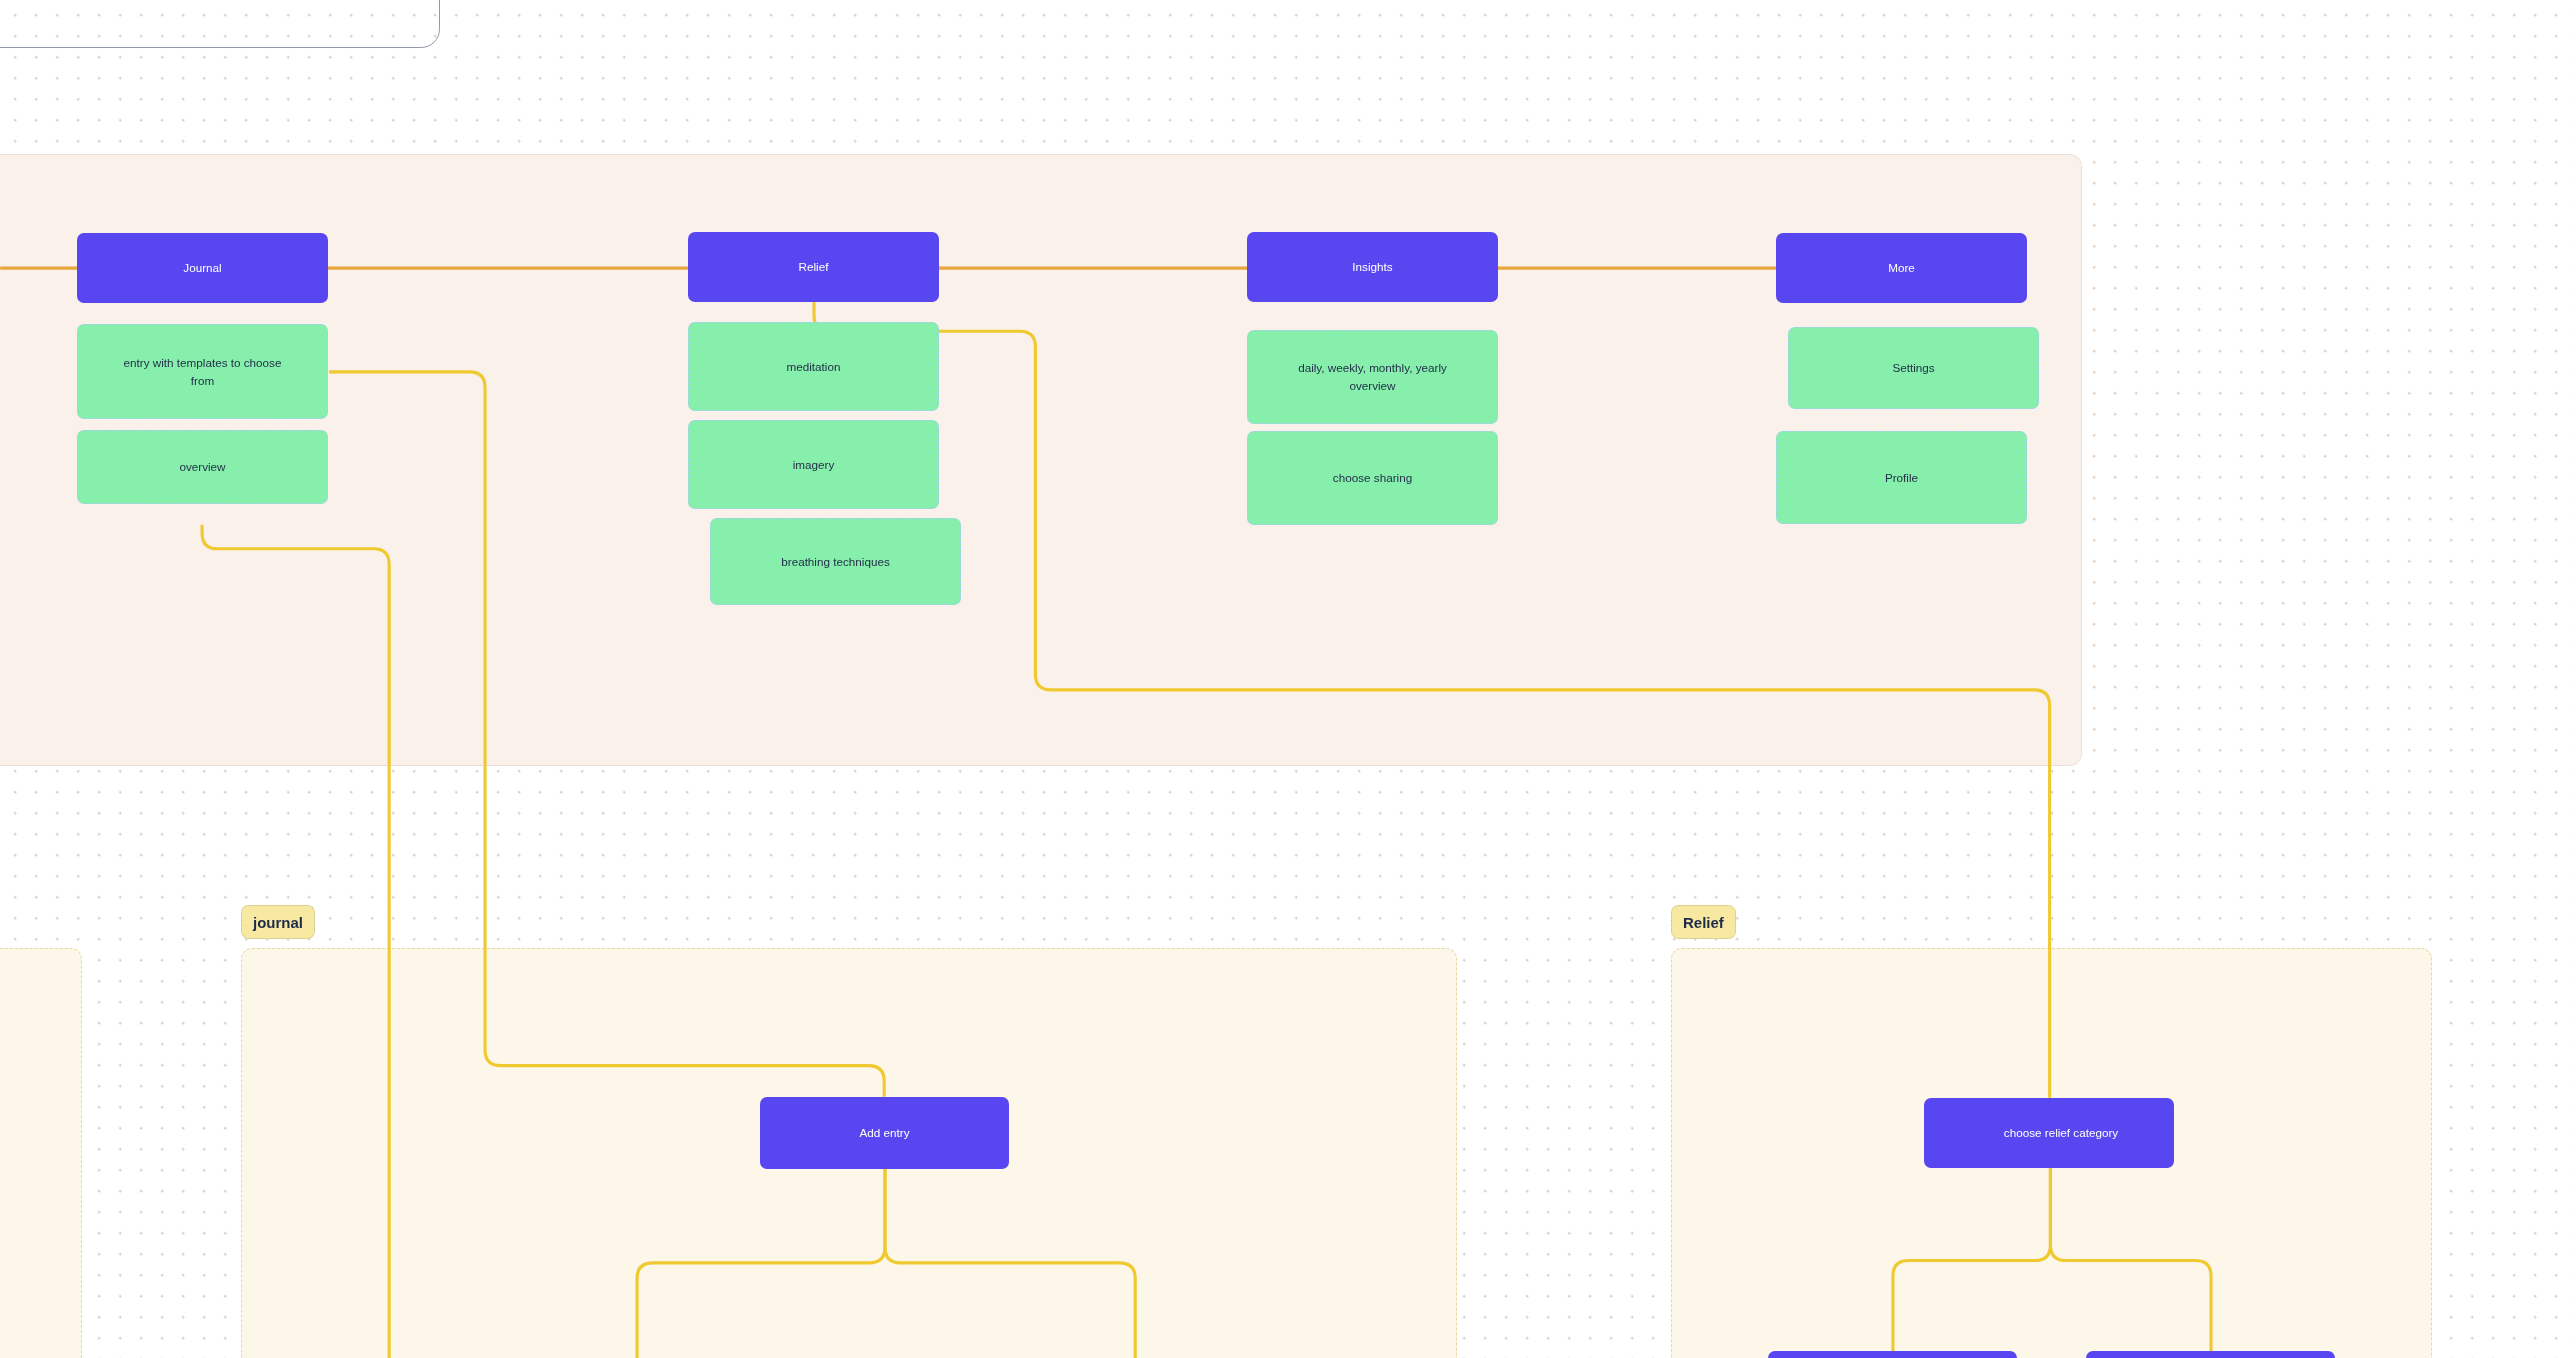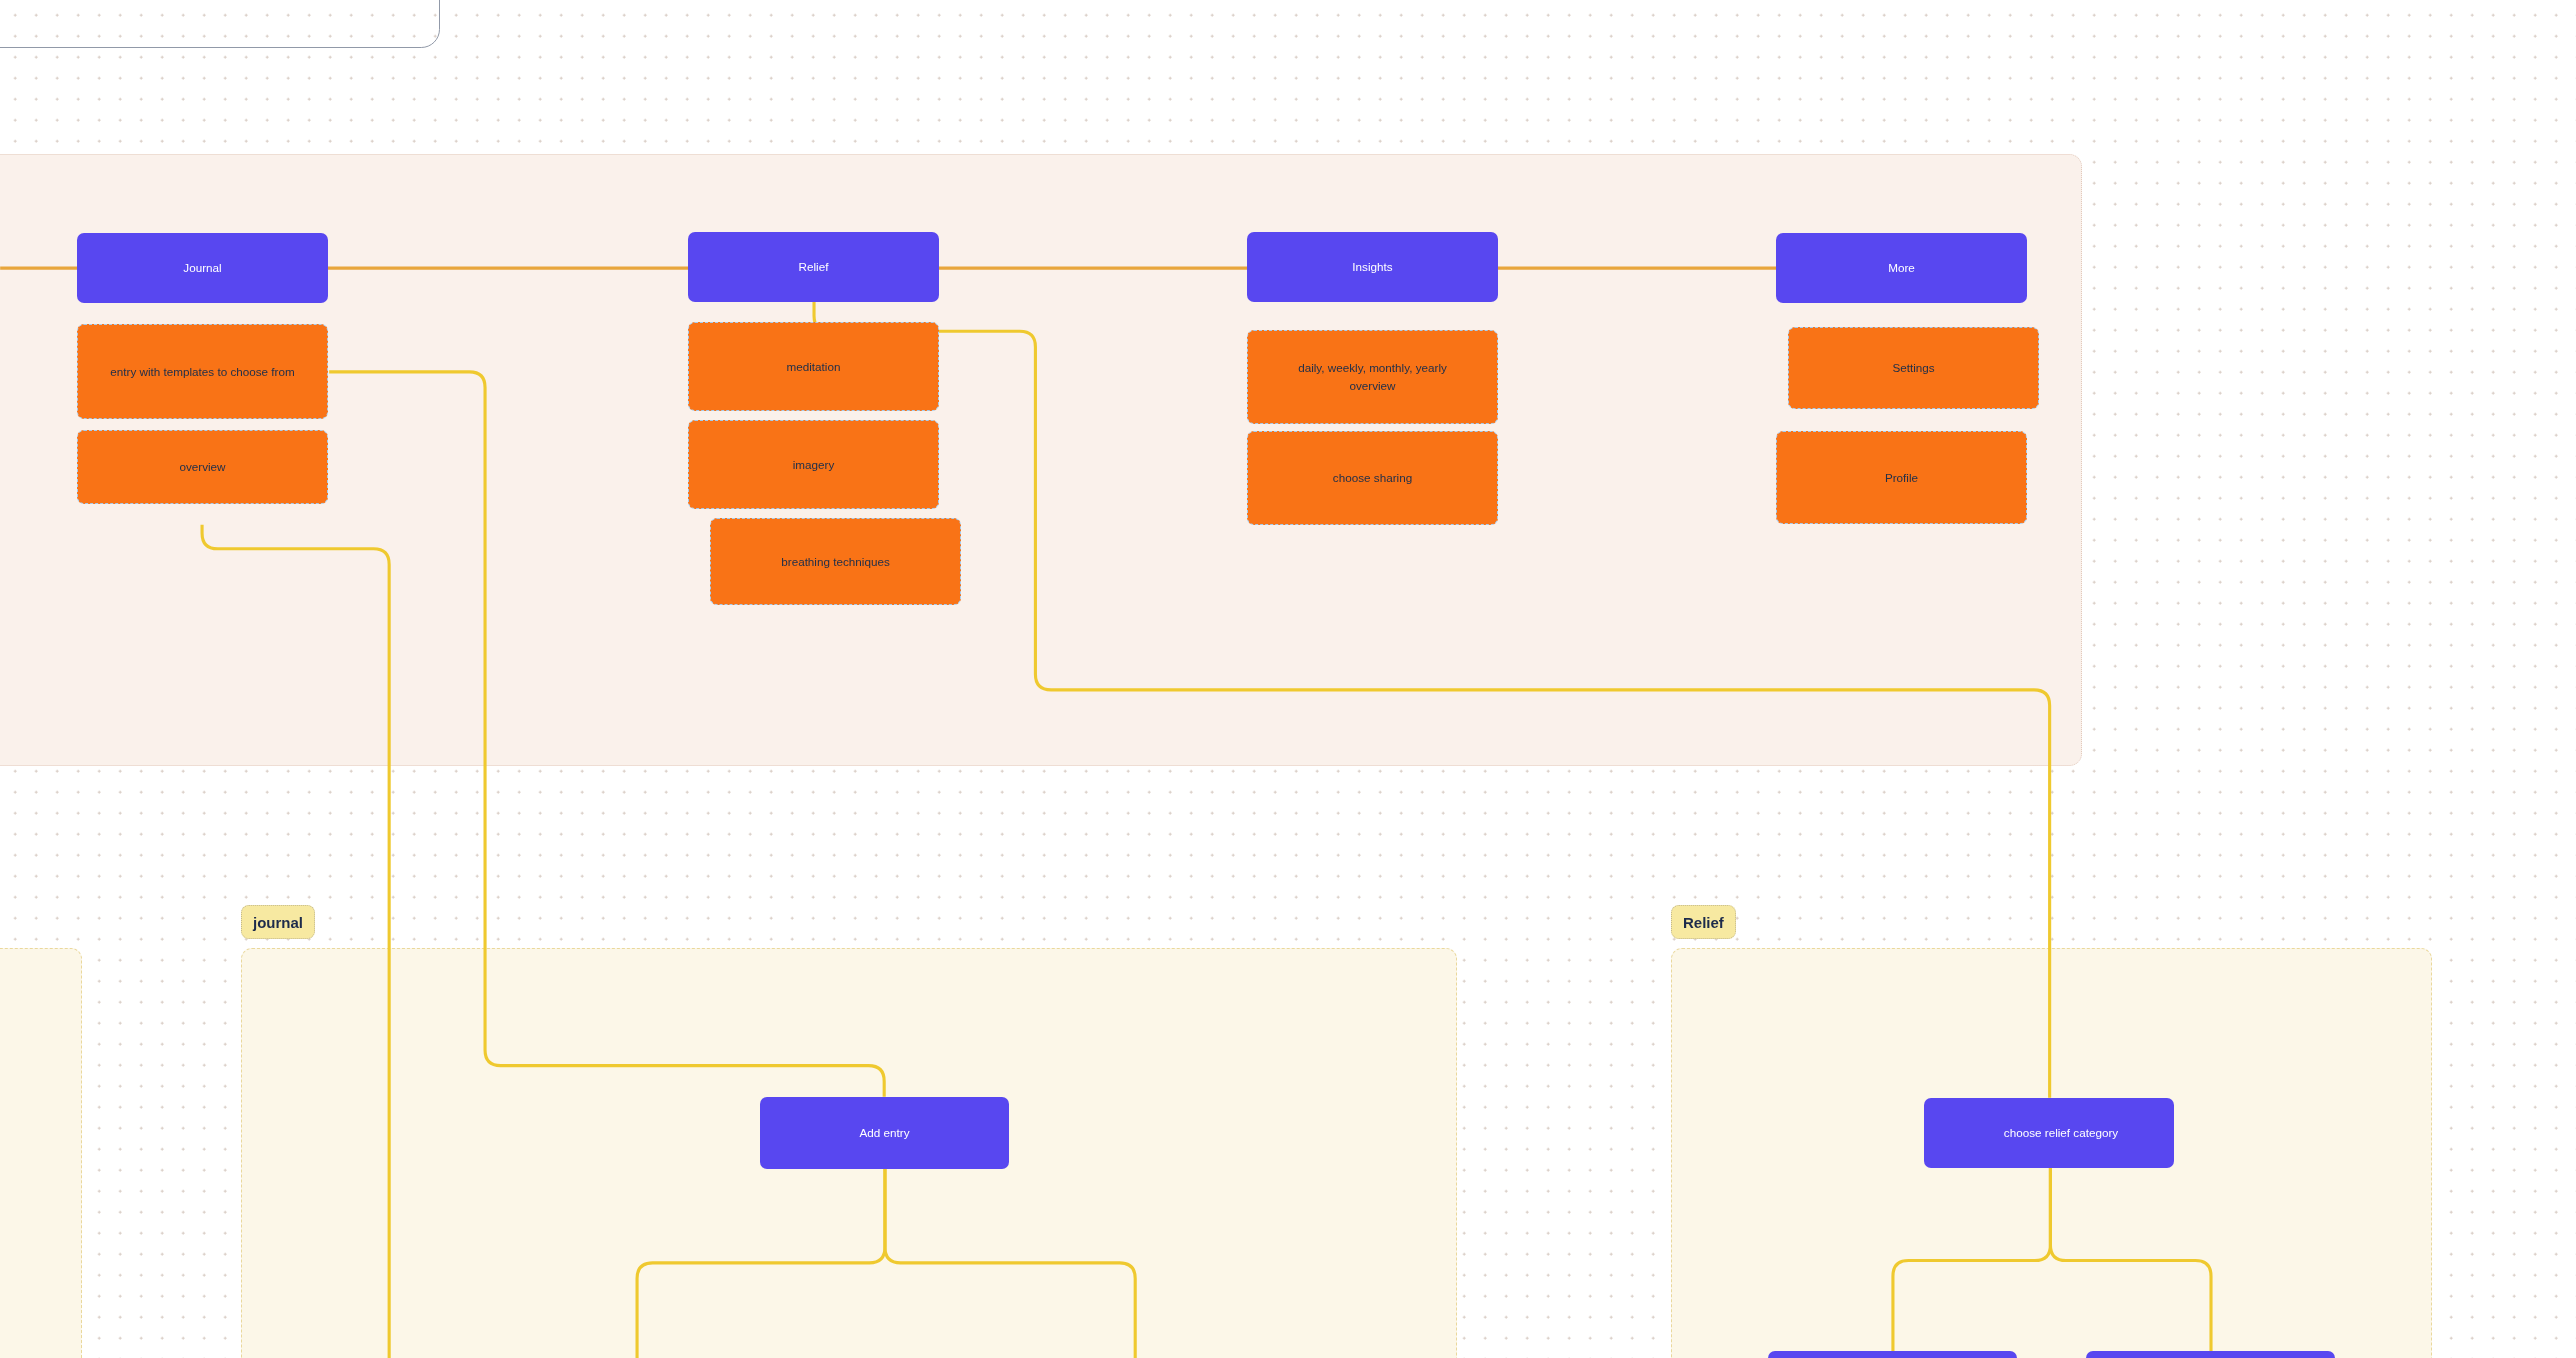--- a/index.html
+++ b/index.html
@@ -59,24 +59,24 @@
   .node{
     display:flex;align-items:center;justify-content:center;
     text-align:center;border-radius:7px;
     font-size:11.7px;line-height:1.5;
   }
   .node-primary{
     background:#5847f0;color:#ffffff;
     width:251px;height:70px;
   }
   .node-secondary{
-    background:#f97316;color:#233049;
+    background:#86efac;color:#233049;
     width:251px;
     border:0.8px dashed #a6cdef;
-    padding:0 27px;
+    padding:0 36px;
   }
   .n-journal{left:77px;top:233px;}
   .n-relief{left:688px;top:232px;}
   .n-insights{left:1247px;top:232px;}
   .n-more{left:1776px;top:233px;}
 
   .b-j1{left:77px;top:324px;height:95px;}
   .b-j2{left:77px;top:430px;height:74px;}
   .b-r1{left:688px;top:322px;height:89px;}
   .b-r2{left:688px;top:420px;height:89px;}

